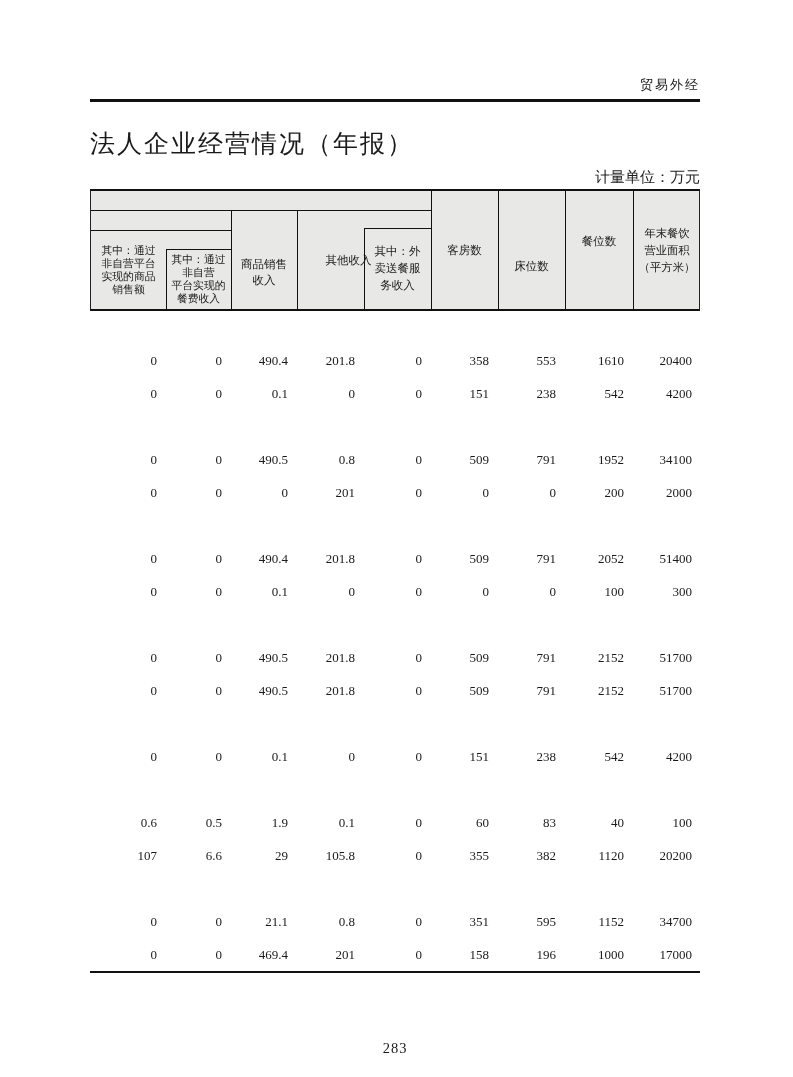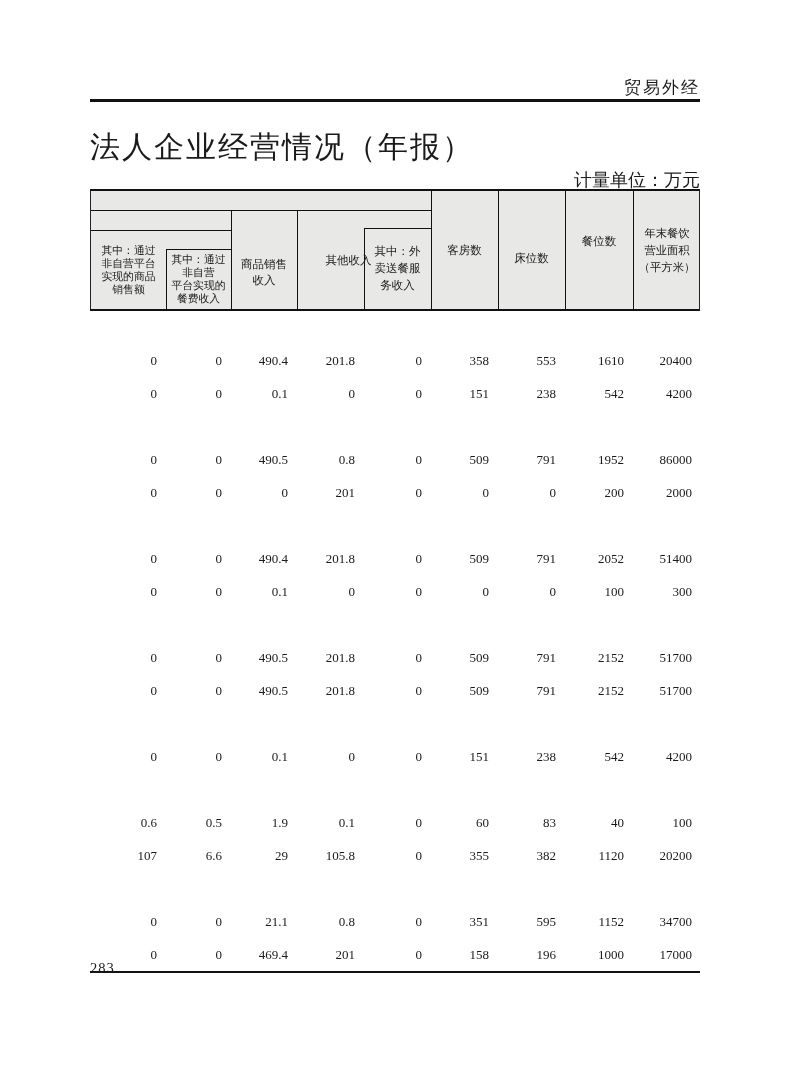--- a/index.html
+++ b/index.html
@@ -3,24 +3,24 @@
 <meta charset="utf-8">
 <style>
   * { margin:0; padding:0; box-sizing:border-box; }
   html,body { background:#ffffff; }
   .page {
     position:relative; width:793px; height:1077px; background:#ffffff;
     font-family:"Liberation Serif","DejaVu Serif",serif; color:#1a1a1a;
     overflow:hidden;
   }
   .section-header { position:absolute; top:76px; left:90px; width:610px;
-    text-align:right; font-size:17px; letter-spacing:2px; }
+    text-align:right; font-size:13px; letter-spacing:2px; }
   .header-rule { position:absolute; top:99px; left:90px; width:610px; height:2.5px; background:#111; }
-  .page-title { position:absolute; top:127px; left:90px; font-size:30px; letter-spacing:2px; }
-  .unit-note { position:absolute; top:168px; left:90px; width:610px; text-align:right; font-size:18px; }
+  .page-title { position:absolute; top:127px; left:90px; font-size:25px; letter-spacing:2px; }
+  .unit-note { position:absolute; top:168px; left:90px; width:610px; text-align:right; font-size:15px; }
 
   .stat-table { position:absolute; top:189px; left:90px; width:610px; }
   .thead {
     position:relative; width:610px; height:122px; background:#e8e8e6;
     border-top:2px solid #111; border-bottom:2px solid #111;
     border-left:1px solid #222; border-right:1px solid #222;
   }
   .hline { position:absolute; height:1px; background:#111; }
   .vline { position:absolute; width:1px; background:#111; }
   .hcell {
@@ -32,22 +32,22 @@
 
   .tbody { width:610px; padding-top:33px; border-bottom:2.5px solid #111; background:#fff; }
   .trow {
     display:grid;
     grid-template-columns:75px 65px 66px 67px 67px 67px 67px 68px 68px;
     height:33px; align-items:center;
   }
   .trow.gap { margin-top:33px; }
   .tcell { text-align:right; padding-right:8px; font-size:13px; }
 
-  .page-number { position:absolute; top:960px; left:90px; width:610px;
-    text-align:left; font-size:14.5px; letter-spacing:1px; }
+  .page-number { position:absolute; top:1040px; left:90px; width:610px;
+    text-align:center; font-size:14.5px; letter-spacing:1px; }
 </style>
 </head>
 <body>
 
 <div class="page">
 
   <div class="section-header">贸易外经</div>
   <div class="header-rule"></div>
 
   <div class="page-title">法人企业经营情况（年报）</div>
@@ -78,21 +78,21 @@
 非自营
 平台实现的
 餐费收入</div>
       <div class="hcell" style="left:140px; top:19px; width:66px; height:123px;">商品销售
 收入</div>
       <div class="hcell" style="left:224px; top:19px; width:67px; height:99px;">其他收入</div>
       <div class="hcell airy" style="left:273px; top:37px; width:67px; height:81px;">其中：外
 卖送餐服
 务收入</div>
       <div class="hcell" style="left:340px; top:0; width:67px; height:118px;">客房数</div>
-      <div class="hcell" style="left:407px; top:8px; width:67px; height:118px;">床位数</div>
+      <div class="hcell" style="left:407px; top:16px; width:67px; height:118px;">床位数</div>
       <div class="hcell" style="left:474px; top:0; width:68px; height:100px;">餐位数</div>
       <div class="hcell airy" style="left:542px; top:0; width:68px; height:118px; font-size:11.3px;">年末餐饮
 营业面积
 （平方米）</div>
     </div>
 
     <div class="tbody" id="table-body">
         <div class="trow">
           <div class="tcell">0</div>
           <div class="tcell">0</div>
@@ -117,21 +117,21 @@
         </div>
         <div class="trow gap">
           <div class="tcell">0</div>
           <div class="tcell">0</div>
           <div class="tcell">490.5</div>
           <div class="tcell">0.8</div>
           <div class="tcell">0</div>
           <div class="tcell">509</div>
           <div class="tcell">791</div>
           <div class="tcell">1952</div>
-          <div class="tcell">86000</div>
+          <div class="tcell">34100</div>
         </div>
         <div class="trow">
           <div class="tcell">0</div>
           <div class="tcell">0</div>
           <div class="tcell">0</div>
           <div class="tcell">201</div>
           <div class="tcell">0</div>
           <div class="tcell">0</div>
           <div class="tcell">0</div>
           <div class="tcell">200</div>

